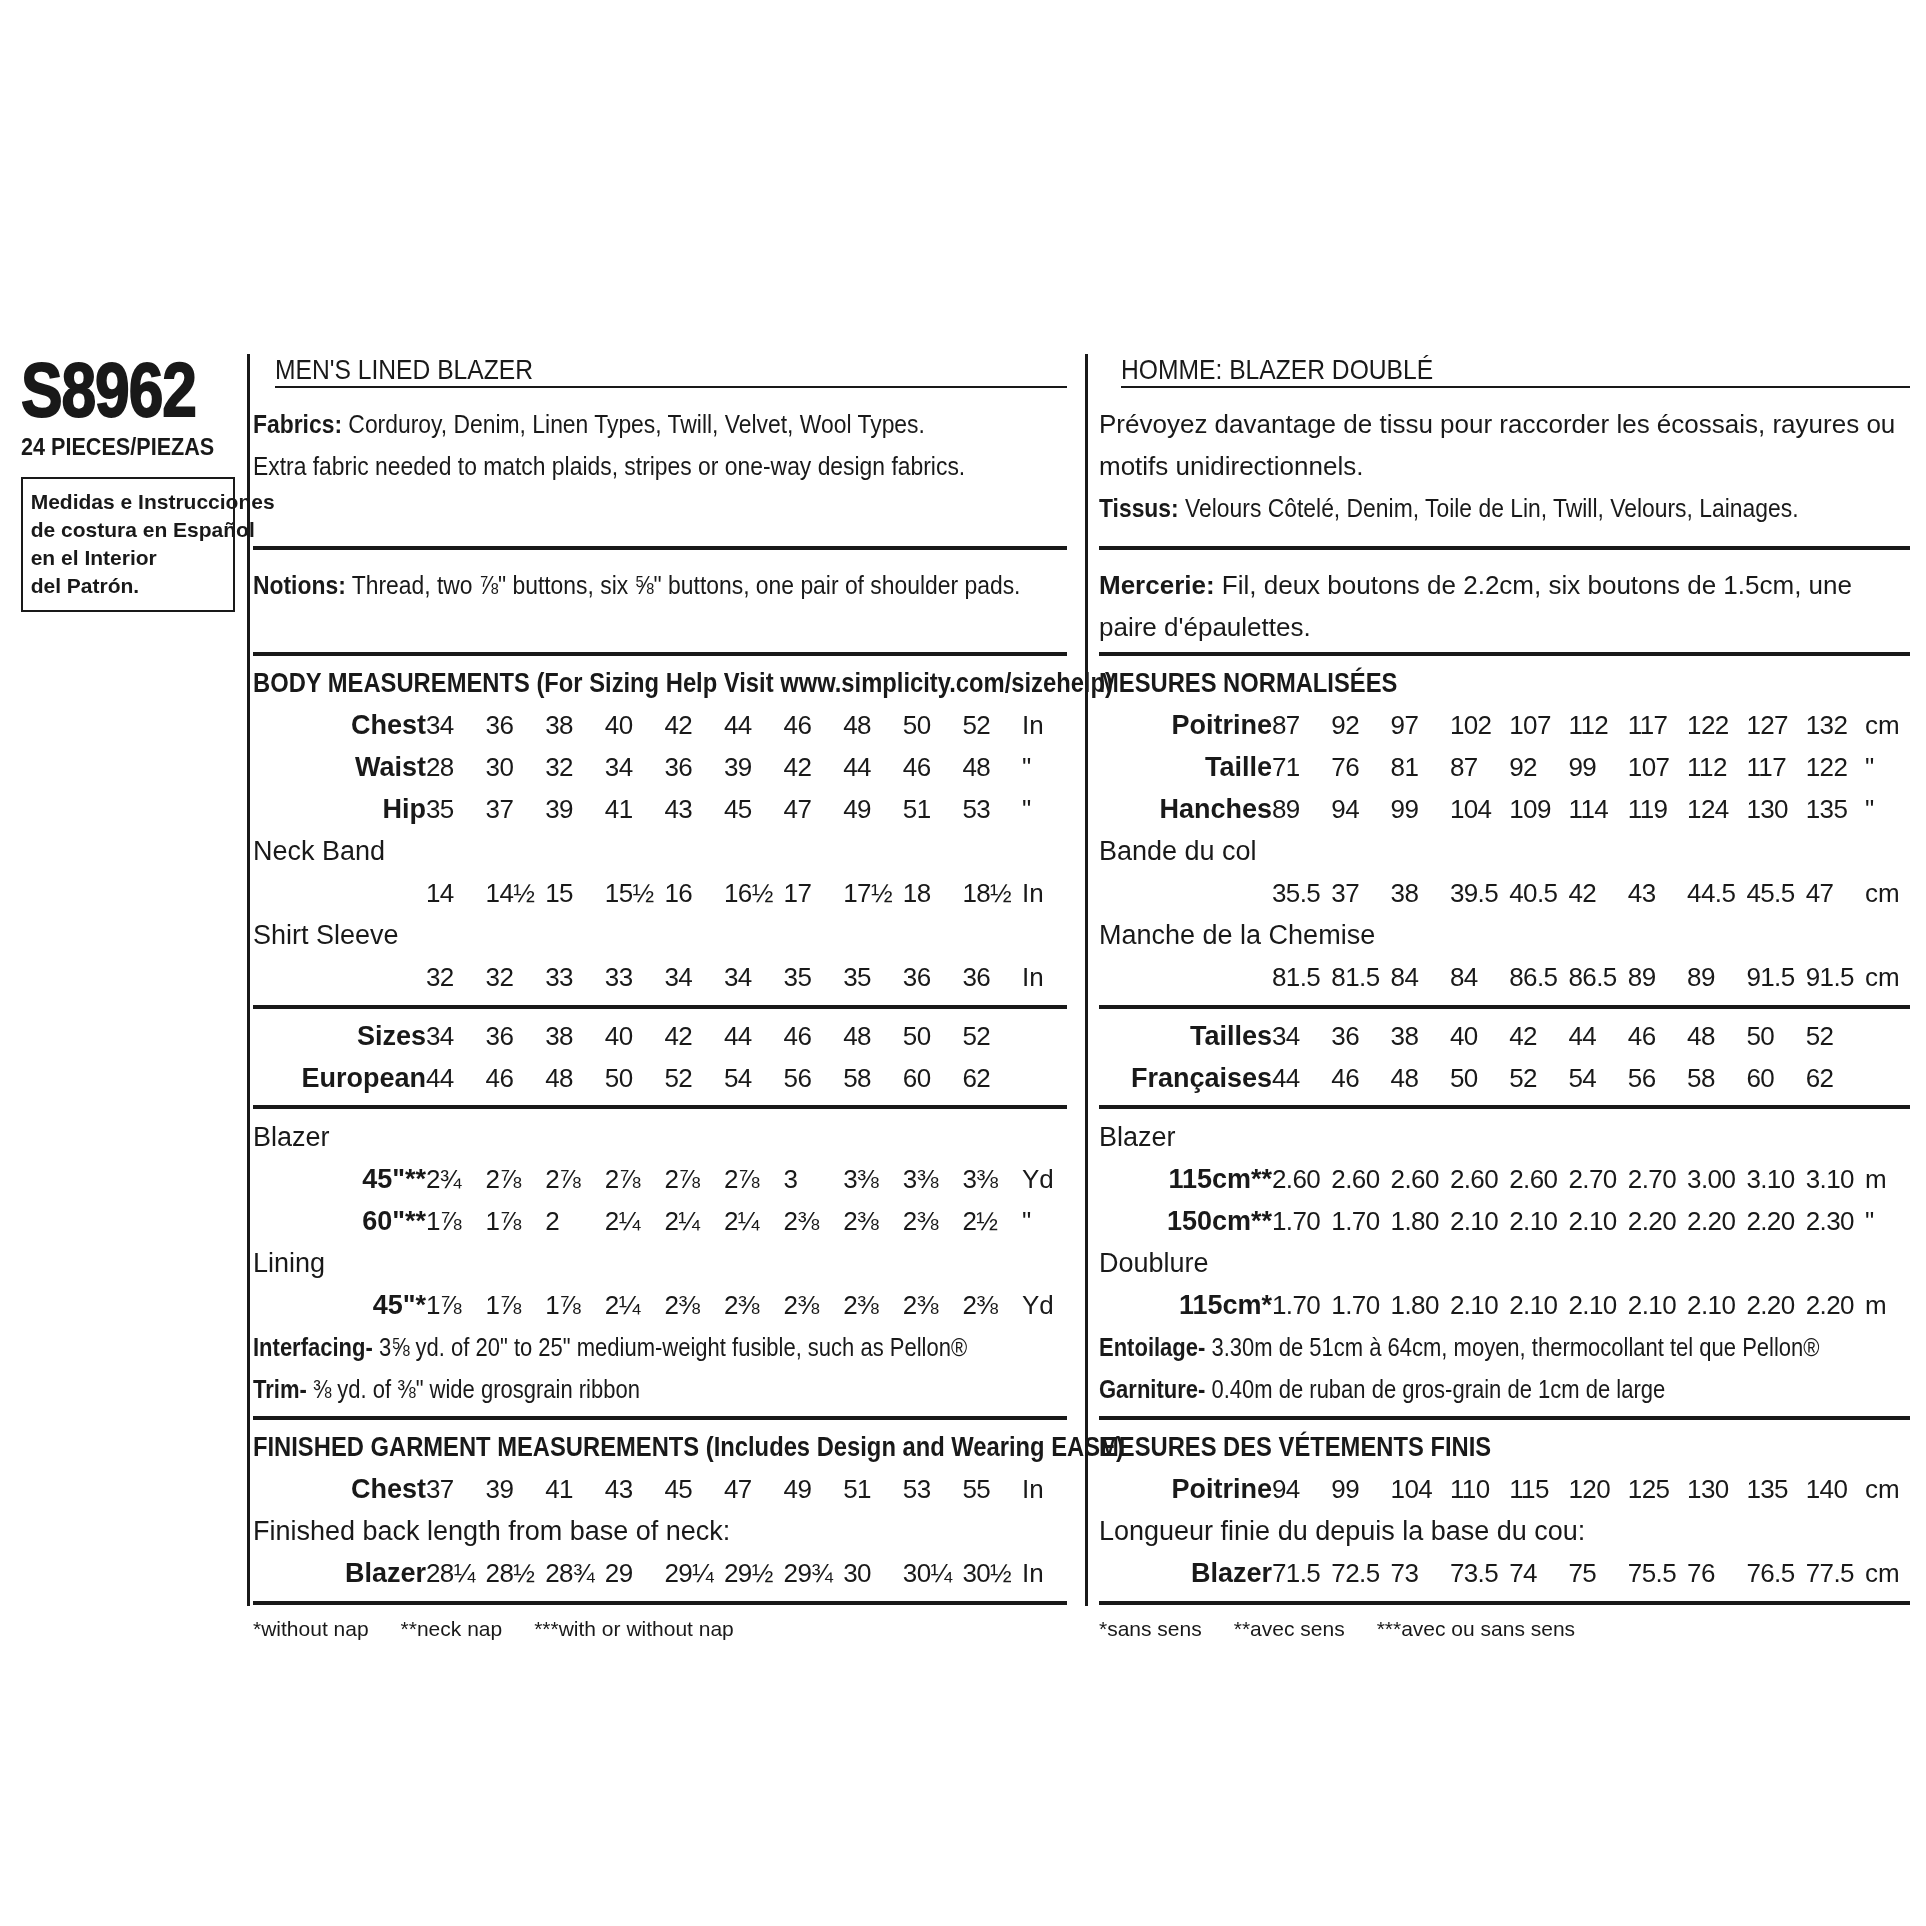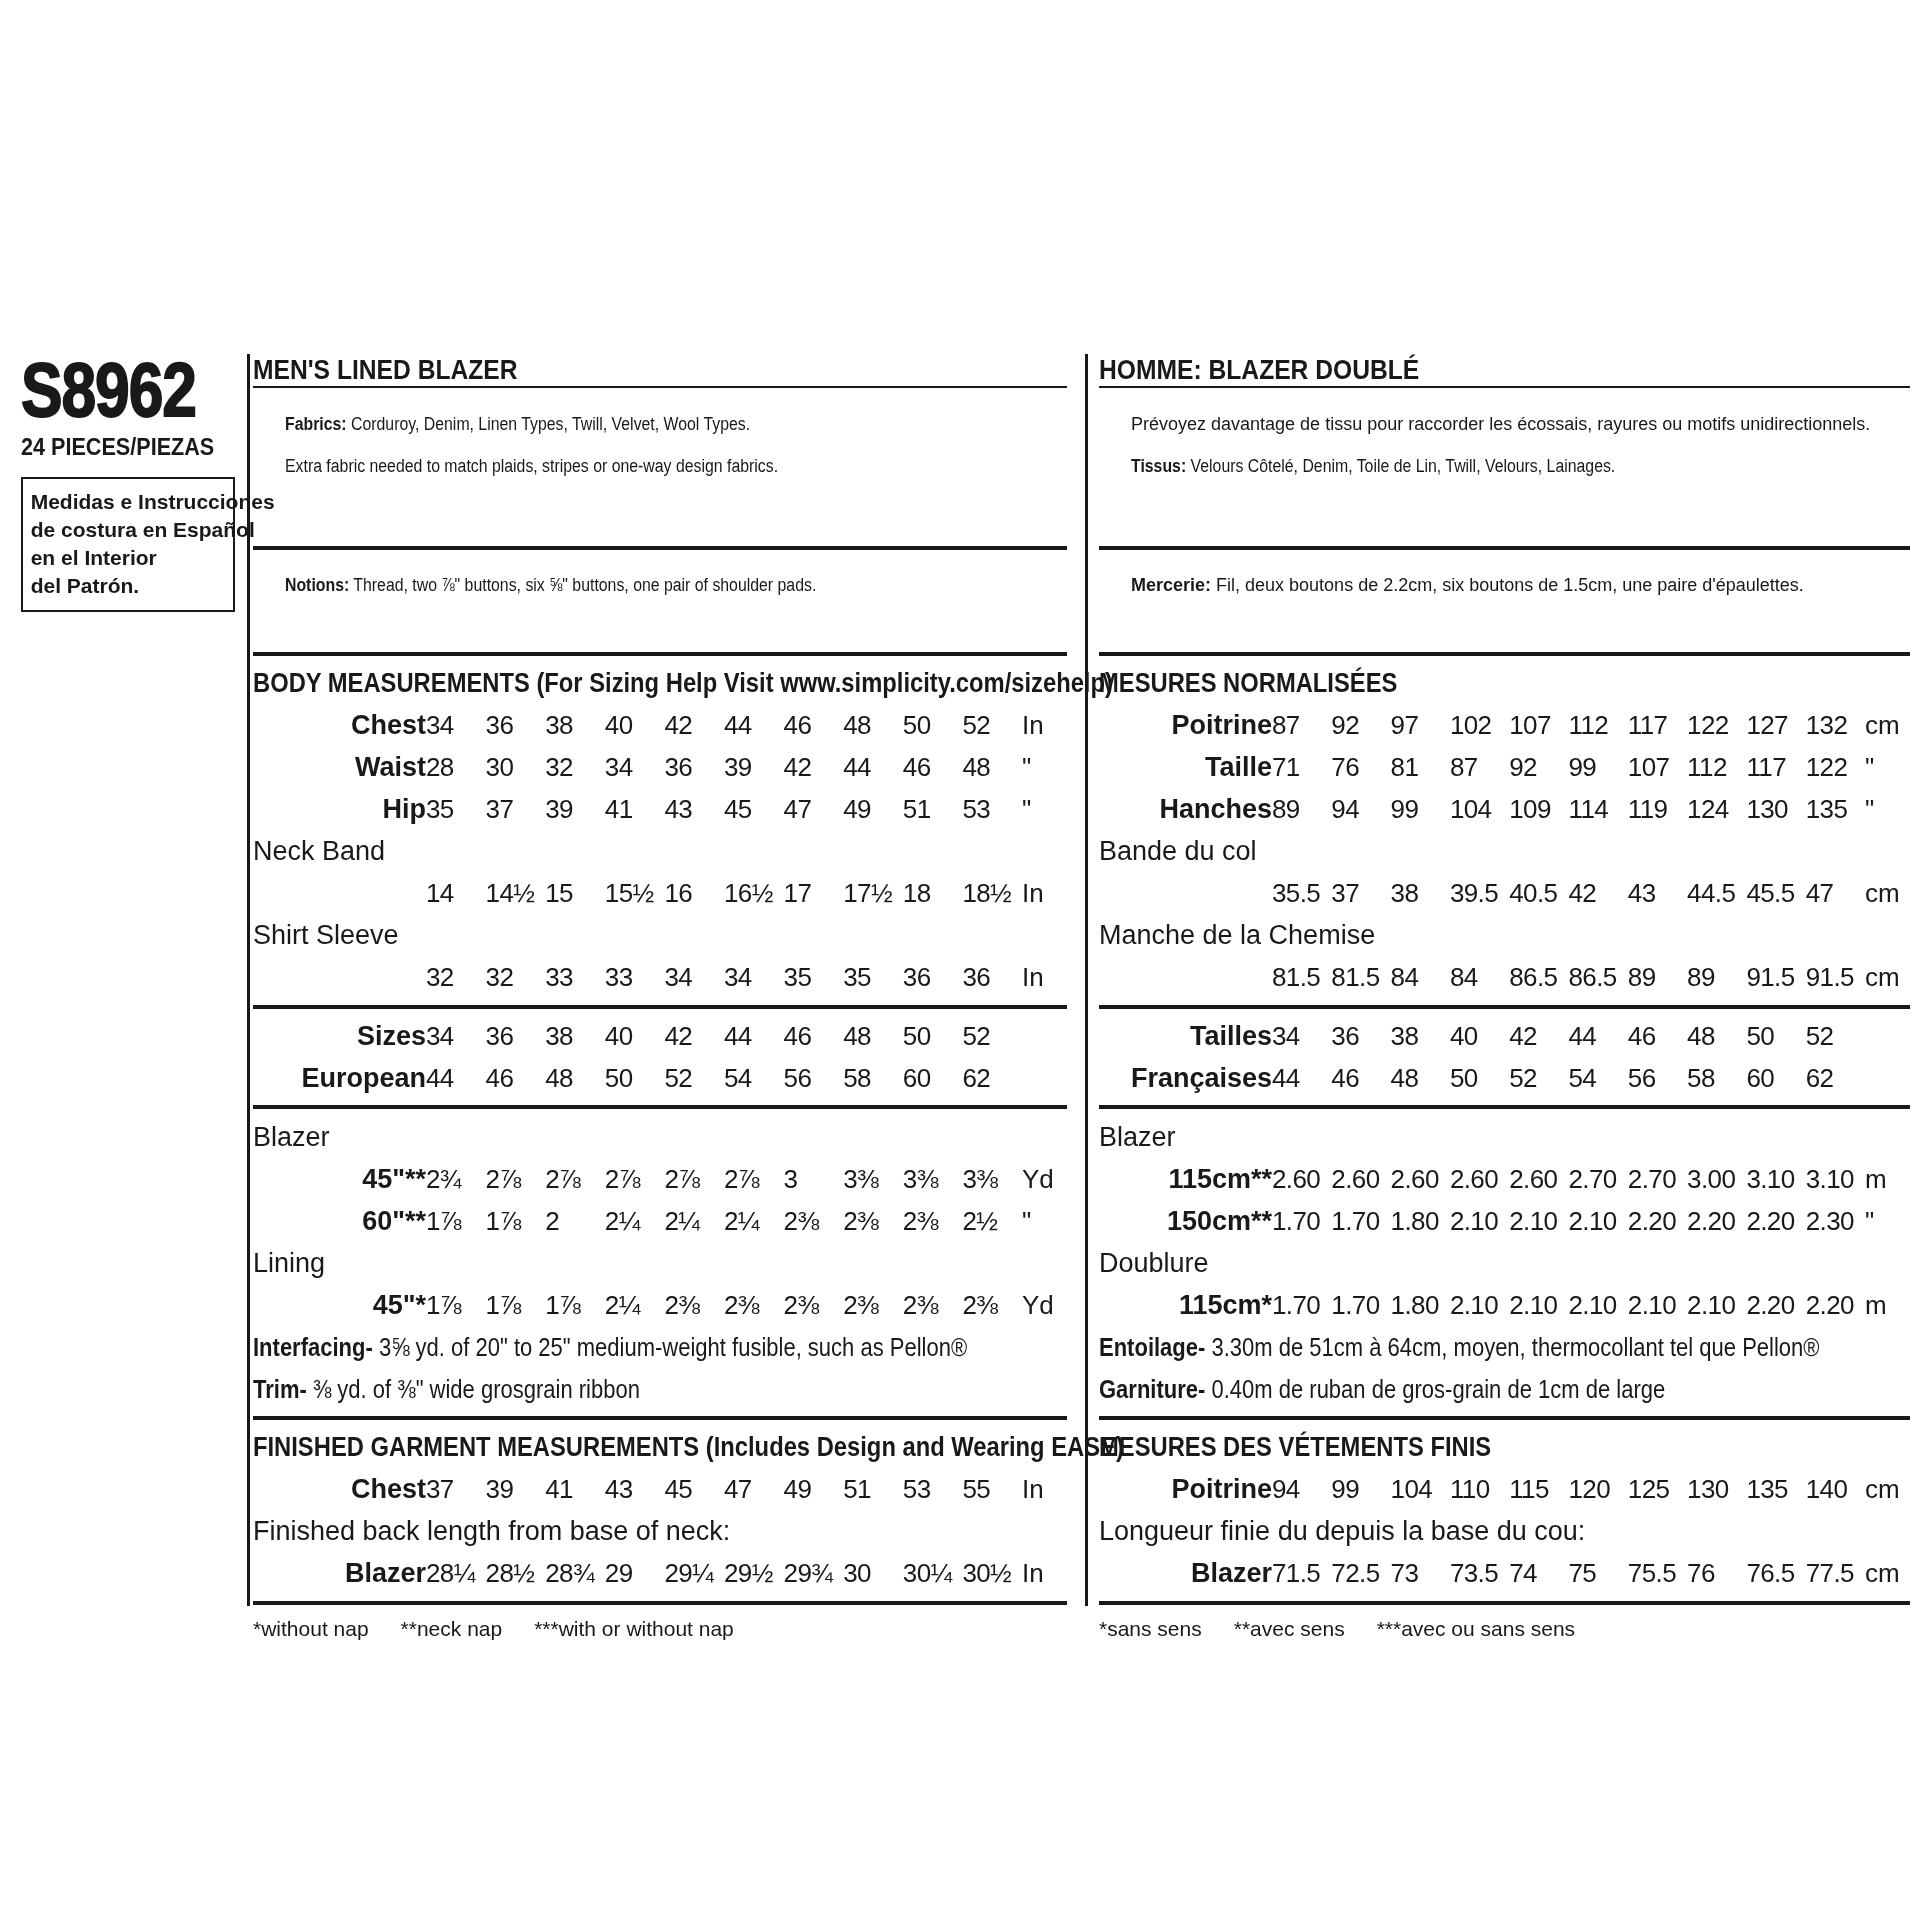--- a/index.html
+++ b/index.html
@@ -25,24 +25,24 @@
   .esp-box div { font-size:21px; font-weight:bold; line-height:28px; white-space:nowrap; }
   
   .vline { position:absolute; top:354px; width:3.2px; height:1252px; background:#191919; }
   .vline.v1 { left:247px; }
   .vline.v2 { left:1085px; }
   
   .col { position:absolute; top:354px; }
   .col.left  { left:253px;  width:814px; }
   .col.right { left:1099px; width:811px; }
   .fit { display:inline-block; transform:scaleX(0.88); transform-origin:0 50%; white-space:nowrap; }
-  .col-title { height:32px; line-height:31px; font-size:28px; font-weight:bold;
-               border-bottom:2.6px solid #191919; }
+  .col-title { height:32px; line-height:31px; font-size:28px; font-weight:normal;
+               border-bottom:2.6px solid #191919;margin-left:22px; }
   .info-para { height:136px; padding-top:15.4px; }
-  .iline { font-size:18px; line-height:42px; white-space:nowrap;margin-left:32px; }
+  .iline { font-size:26px; line-height:42px; white-space:nowrap; }
   .iline b { font-weight:bold; }
   .iline.wrap { white-space:normal; }
   .info-notions { height:82px; padding-top:7.7px; }
   .rule { height:3.9px; background:#191919; margin:6.4px 0; }
   
   .theading { height:42px; line-height:42px; font-size:27px; font-weight:bold; }
   .tlabel   { height:42px; line-height:42px; font-size:27px; font-weight:normal; }
   .trow { display:grid; grid-template-columns:173px repeat(10,1fr) 45px;
           height:42px; line-height:42px; }
   .trow .lab  { font-size:27px; font-weight:bold; white-space:nowrap;text-align:right; }

